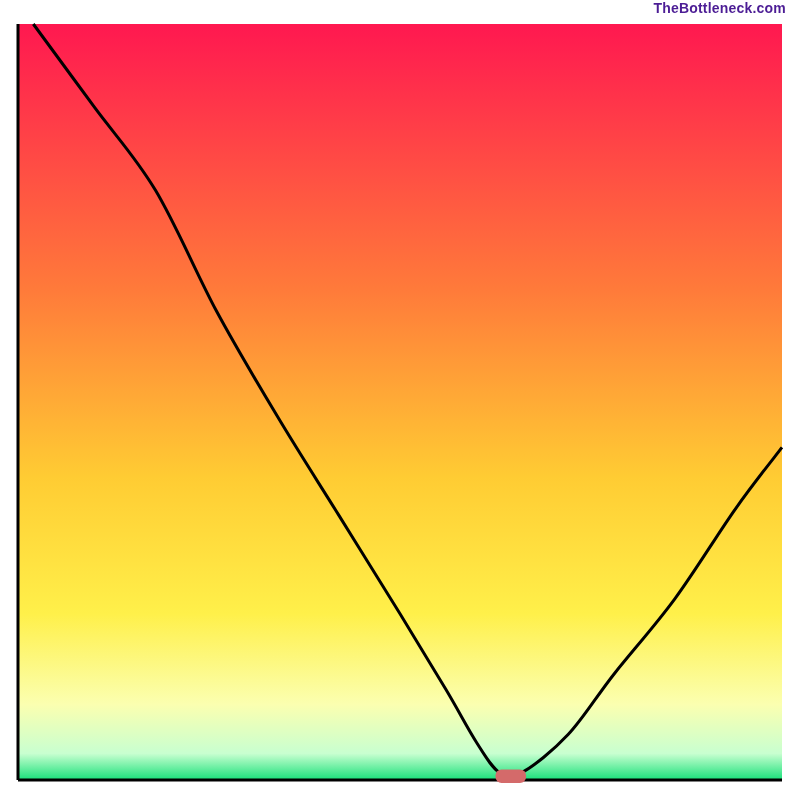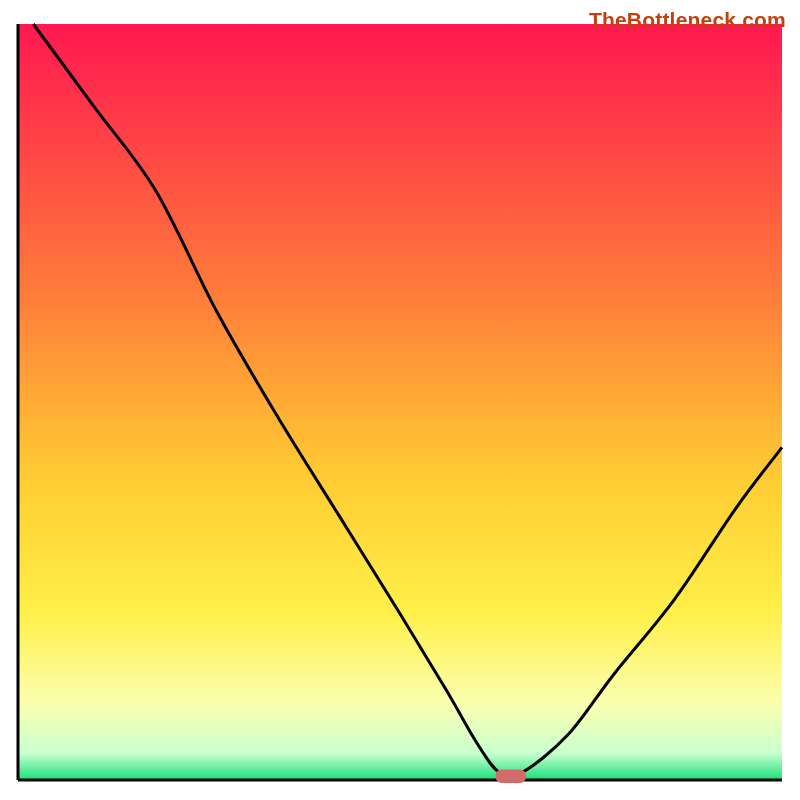--- a/index.html
+++ b/index.html
@@ -10,25 +10,25 @@
     background: #ffffff;
     font-family: Arial, Helvetica, sans-serif;
   }
   .chart-wrap {
     position: relative;
     width: 800px;
     height: 800px;
   }
   .attribution {
     position: absolute;
-    top: 8px;
+    top: 0;
     right: 14px;
-    font-size: 21px;
+    font-size: 14px;
     font-weight: bold;
-    color: #c2410c;
+    color: #4c1d95;
     letter-spacing: 0.2px;
     z-index: 5;
   }
   svg.plot {
     position: absolute;
     left: 0;
     top: 0;
     width: 800px;
     height: 800px;
     display: block;

